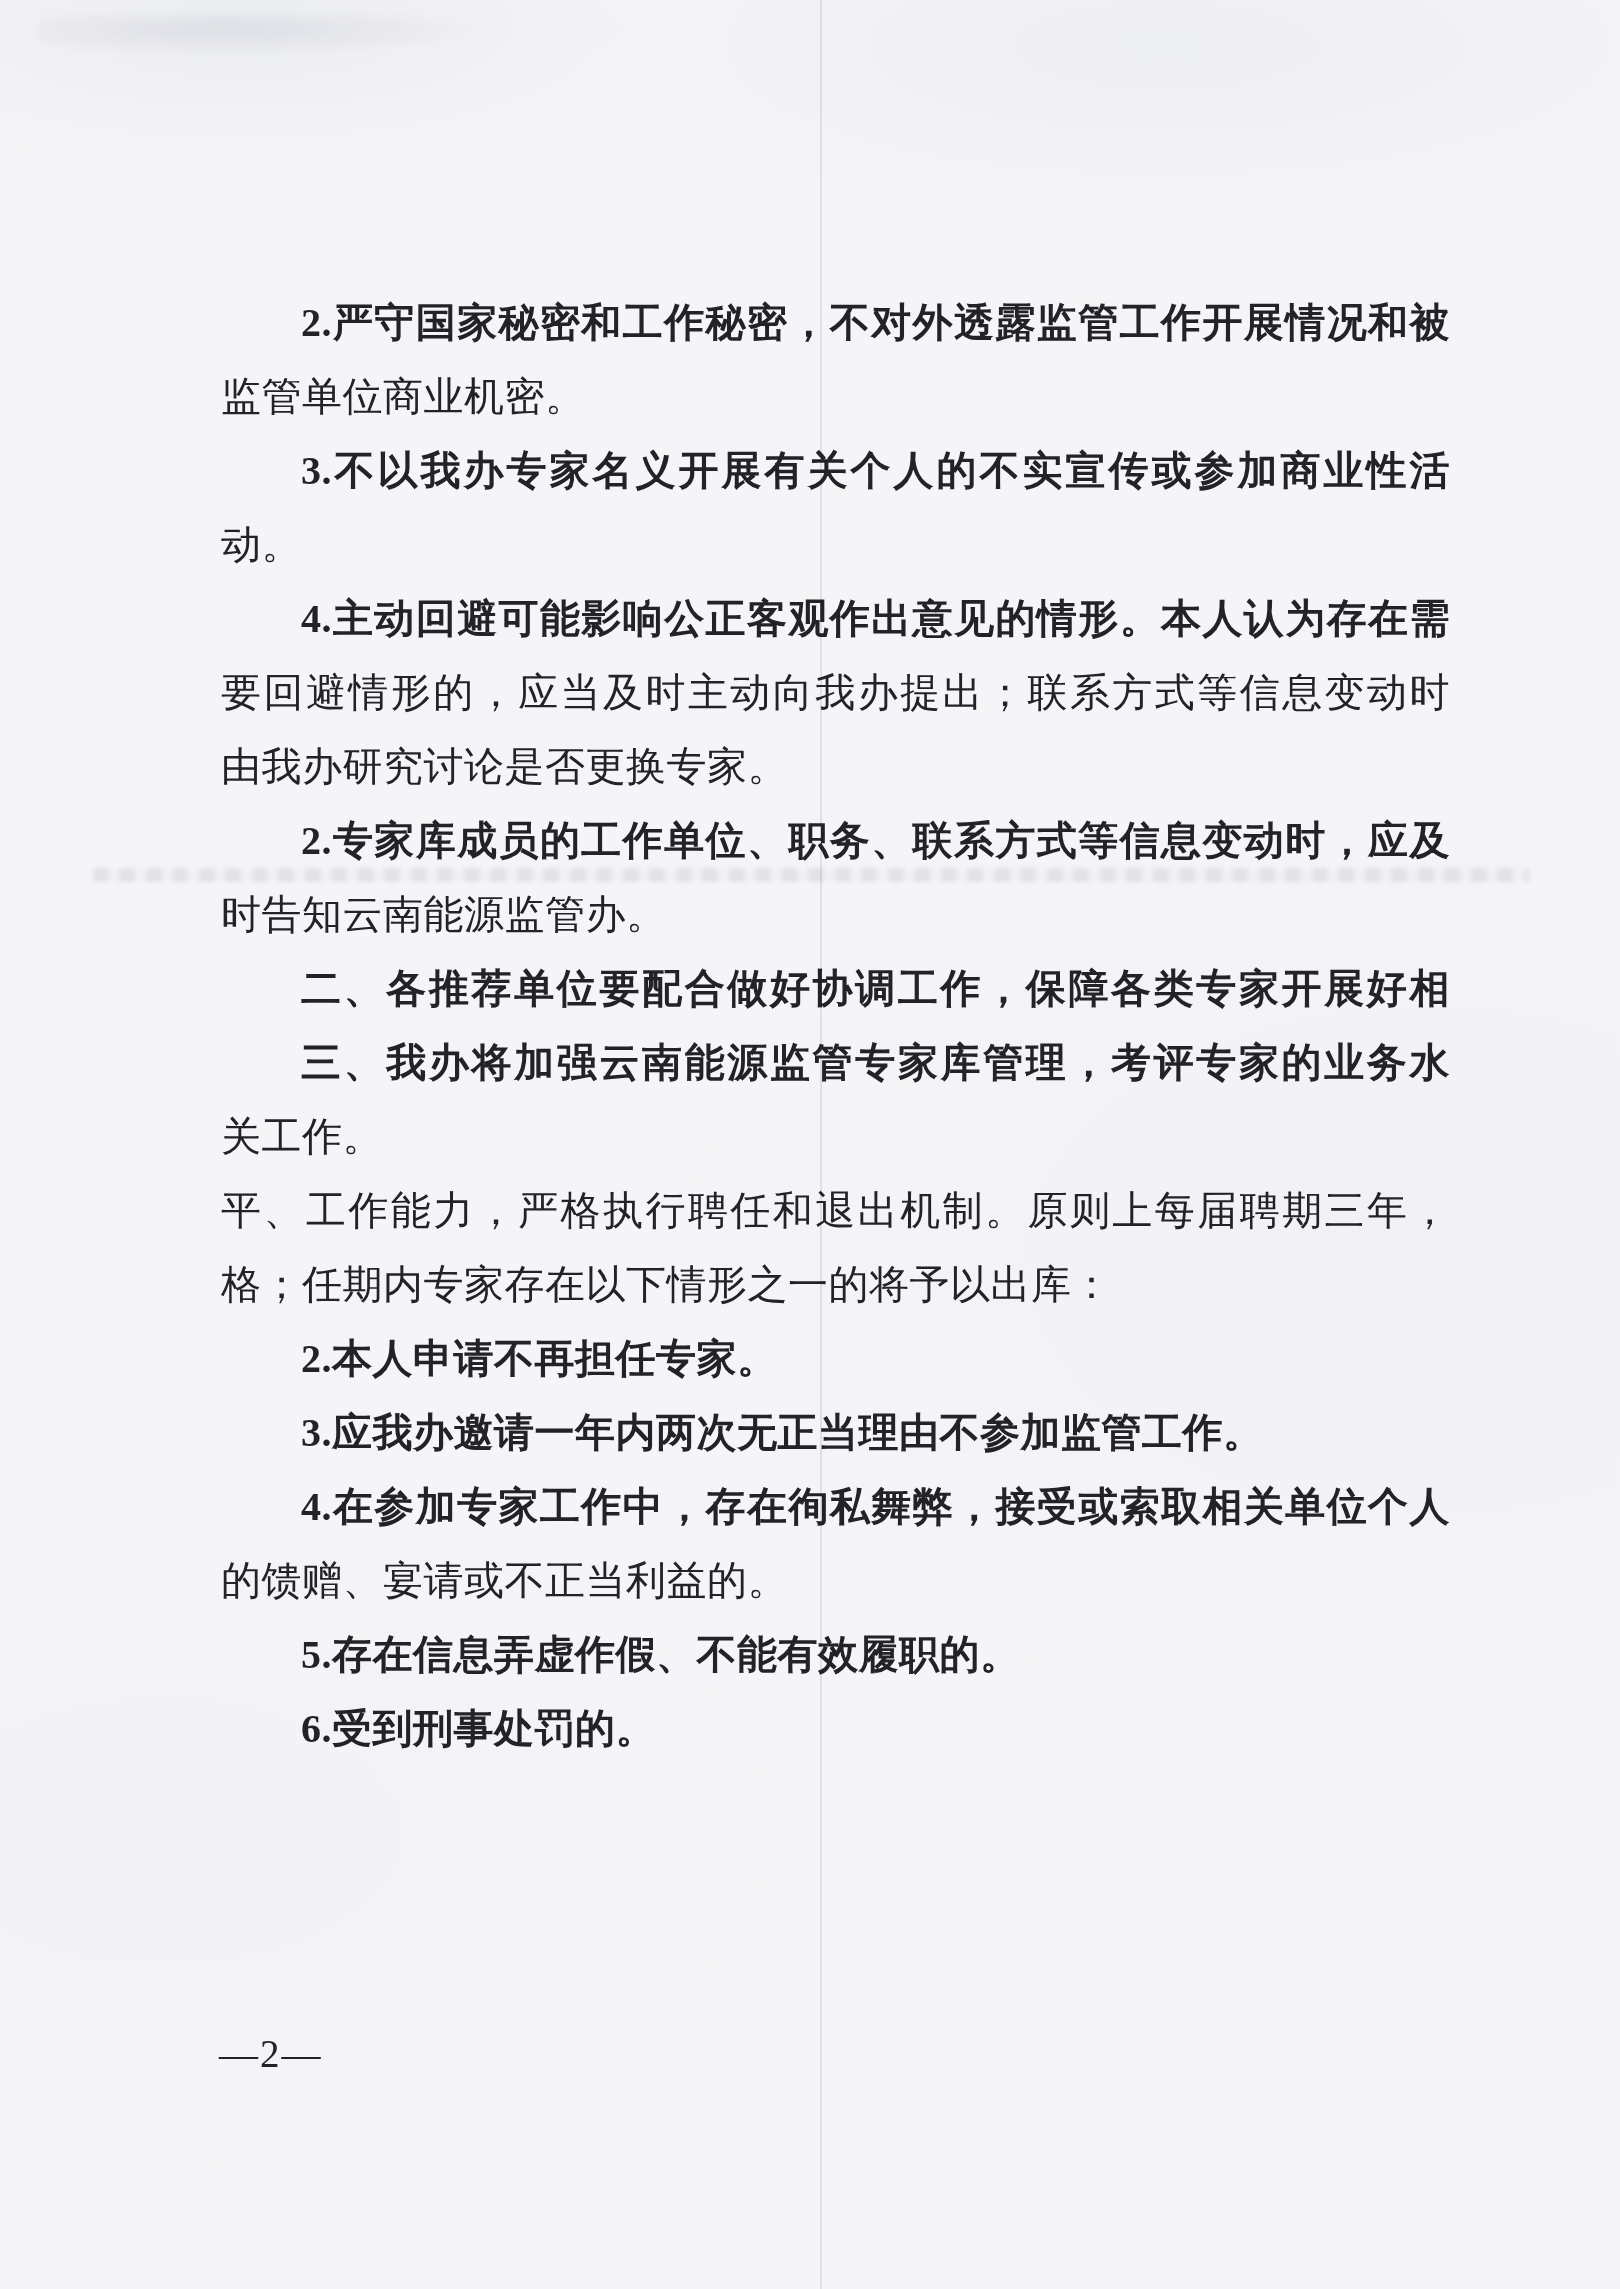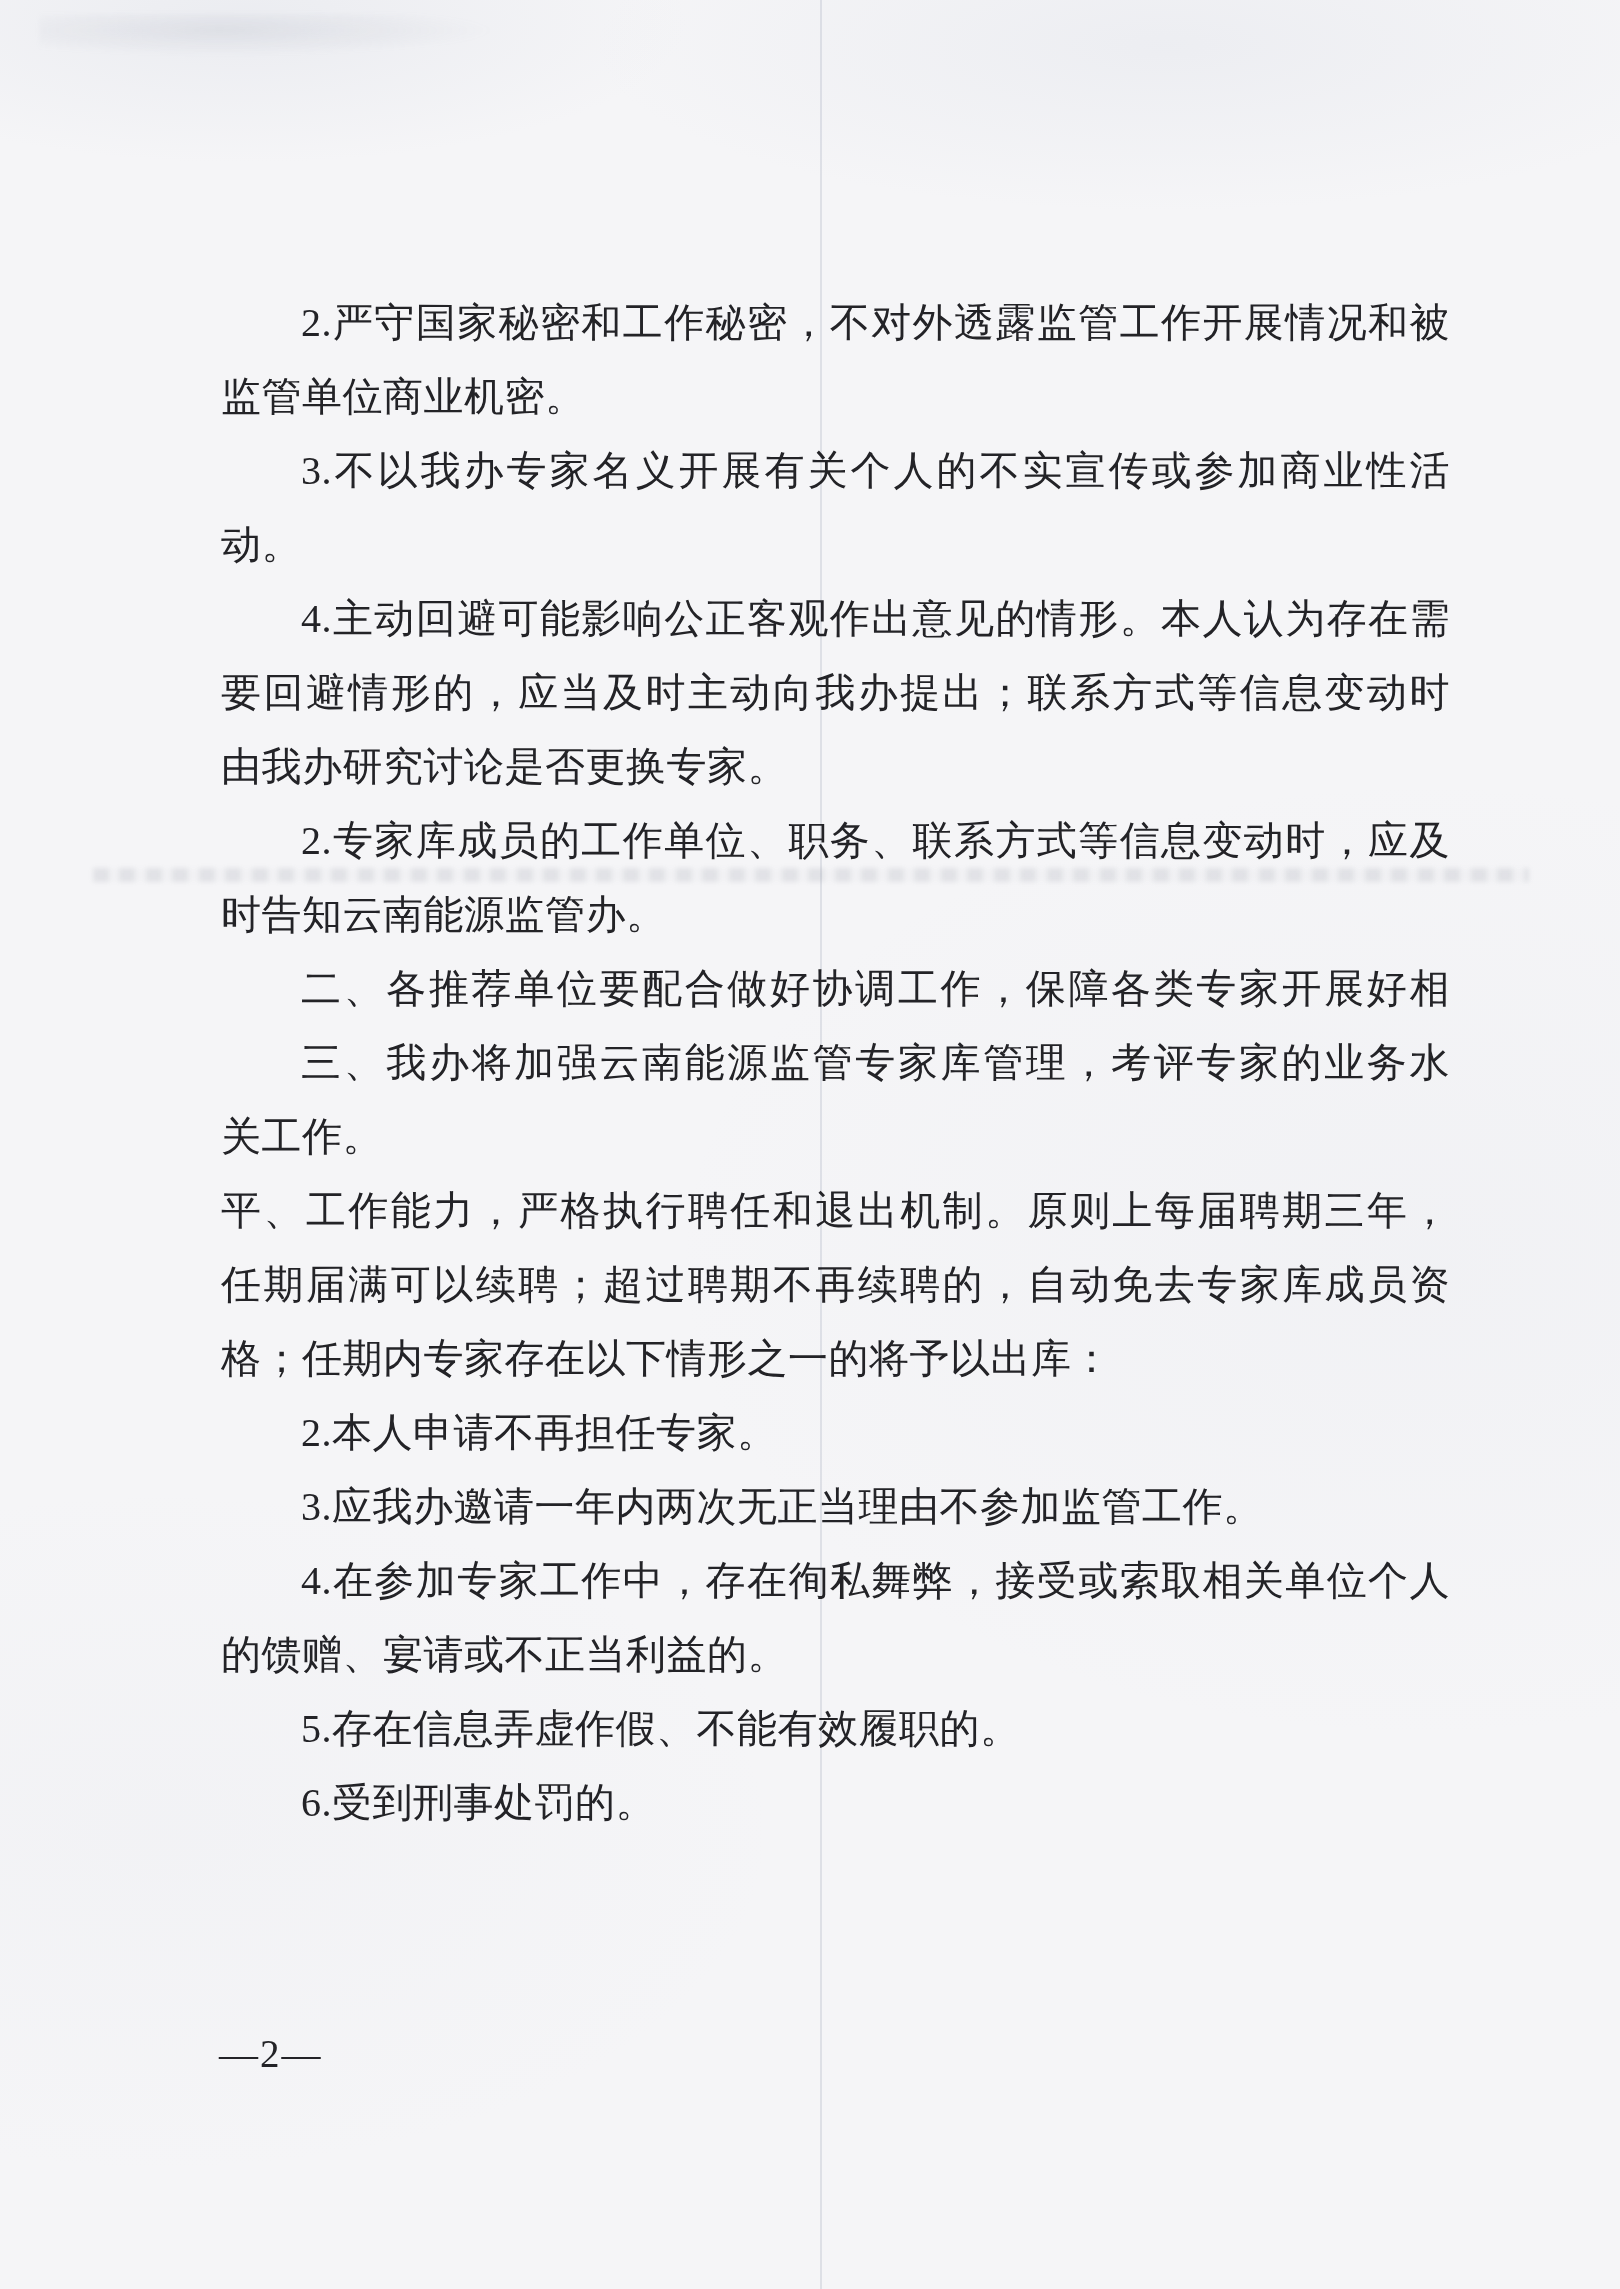--- a/index.html
+++ b/index.html
@@ -64,20 +64,21 @@
     font-size: 40px;
     line-height: 74px;
     color: #232327;
     letter-spacing: 0.5px;
   }
   .line {
     white-space: nowrap;
   }
   .line.indent {
     text-indent: 2em;
+    font-weight: bold;
   }
   .line.fill {
     white-space: normal;
     text-align: justify;
     text-align-last: justify;
   }
   .page-number {
     position: absolute;
     left: 219px;
     top: 2031px;
@@ -101,21 +102,20 @@
       <div class="line">动。</div>
       <div class="line indent fill">4.主动回避可能影响公正客观作出意见的情形。本人认为存在需</div>
       <div class="line fill">要回避情形的，应当及时主动向我办提出；联系方式等信息变动时</div>
       <div class="line">由我办研究讨论是否更换专家。</div>
       <div class="line indent fill">2.专家库成员的工作单位、职务、联系方式等信息变动时，应及</div>
       <div class="line">时告知云南能源监管办。</div>
       <div class="line indent fill">二、各推荐单位要配合做好协调工作，保障各类专家开展好相</div>
       <div class="line indent fill">三、我办将加强云南能源监管专家库管理，考评专家的业务水</div>
       <div class="line">关工作。</div>
       <div class="line fill">平、工作能力，严格执行聘任和退出机制。原则上每届聘期三年，</div>
-      <div class="line fill">任期届满可以续聘；超过聘期不再续聘的，自动免去专家库成员资</div>
       <div class="line">格；任期内专家存在以下情形之一的将予以出库：</div>
       <div class="line indent">2.本人申请不再担任专家。</div>
       <div class="line indent">3.应我办邀请一年内两次无正当理由不参加监管工作。</div>
       <div class="line indent fill">4.在参加专家工作中，存在徇私舞弊，接受或索取相关单位个人</div>
       <div class="line">的馈赠、宴请或不正当利益的。</div>
       <div class="line indent">5.存在信息弄虚作假、不能有效履职的。</div>
       <div class="line indent">6.受到刑事处罚的。</div>
     </div>
 
   <div class="page-number">—2—</div>

